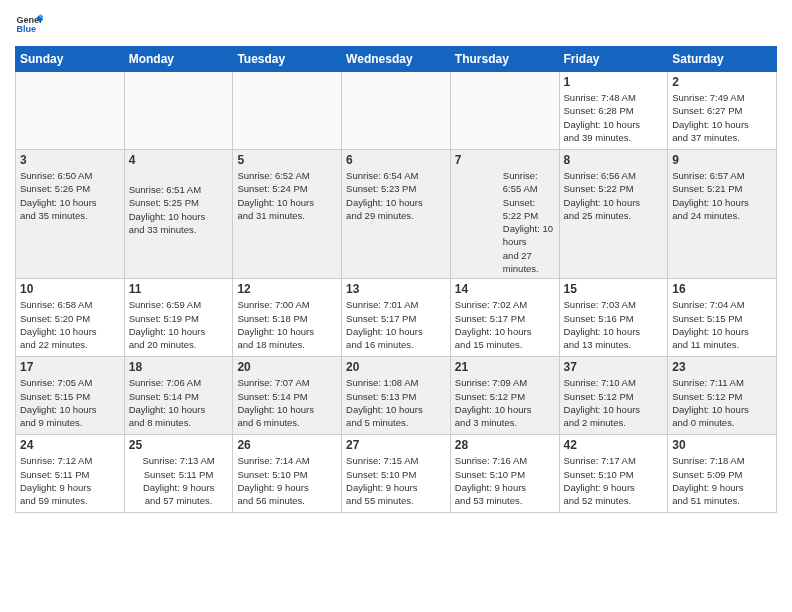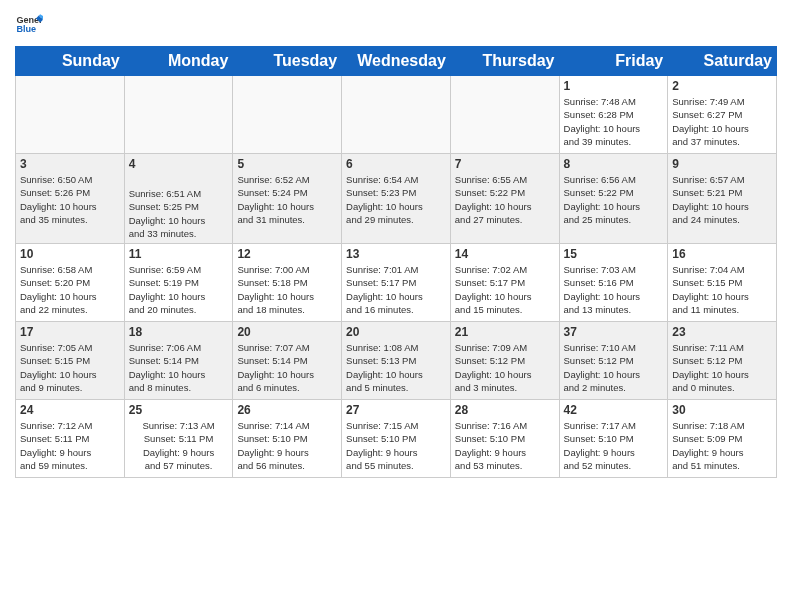--- a/index.html
+++ b/index.html
@@ -42,24 +42,24 @@
       color: #555;
     }
     table {
       width: 100%;
       border-collapse: collapse;
       table-layout: fixed;
     }
     th {
       background-color: #1565c0;
       color: #fff;
-      font-size: 16px;
+      font-size: 12px;
       font-weight: bold;
       padding: 5px 4px;
-      text-align: right;
+      text-align: left;
       border: 1px solid #1565c0;
     }
     td {
       border: 1px solid #ccc;
       vertical-align: top;
       padding: 3px 4px;
       font-size: 10px;
       color: #333;
       height: 78px;
       background: #fff;
@@ -159,21 +159,21 @@
           </td>
           <td class="shaded">
             <span class="day-number">6</span>
             <div class="day-info" style="white-space: pre-line;">Sunrise: 6:54 AM
 Sunset: 5:23 PM
 Daylight: 10 hours
 and 29 minutes.</div>
           </td>
           <td class="shaded">
             <span class="day-number">7</span>
-            <div class="day-info" style="white-space: pre-line;">Sunrise: 6:55 AM
+            <div class="day-info" style="white-space: pre-line; margin-left: 48px;">Sunrise: 6:55 AM
 Sunset: 5:22 PM
 Daylight: 10 hours
 and 27 minutes.</div>
           </td>
           <td class="shaded">
             <span class="day-number">8</span>
             <div class="day-info" style="white-space: pre-line;">Sunrise: 6:56 AM
 Sunset: 5:22 PM
 Daylight: 10 hours
 and 25 minutes.</div>

